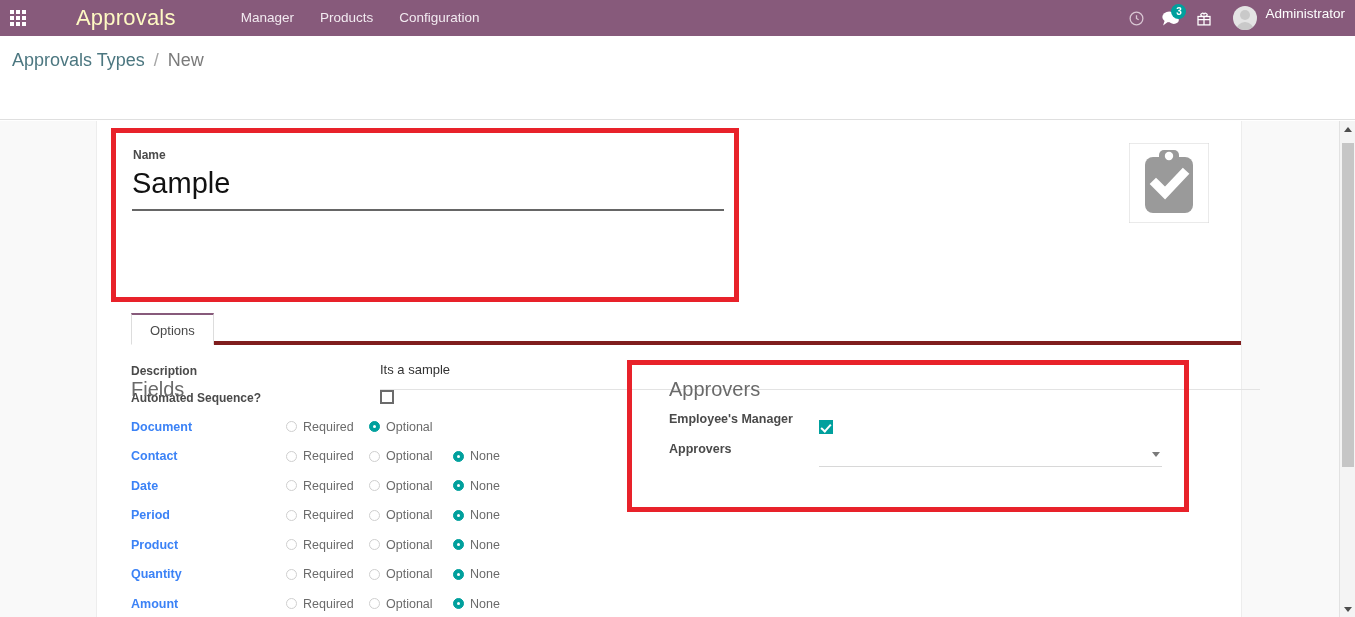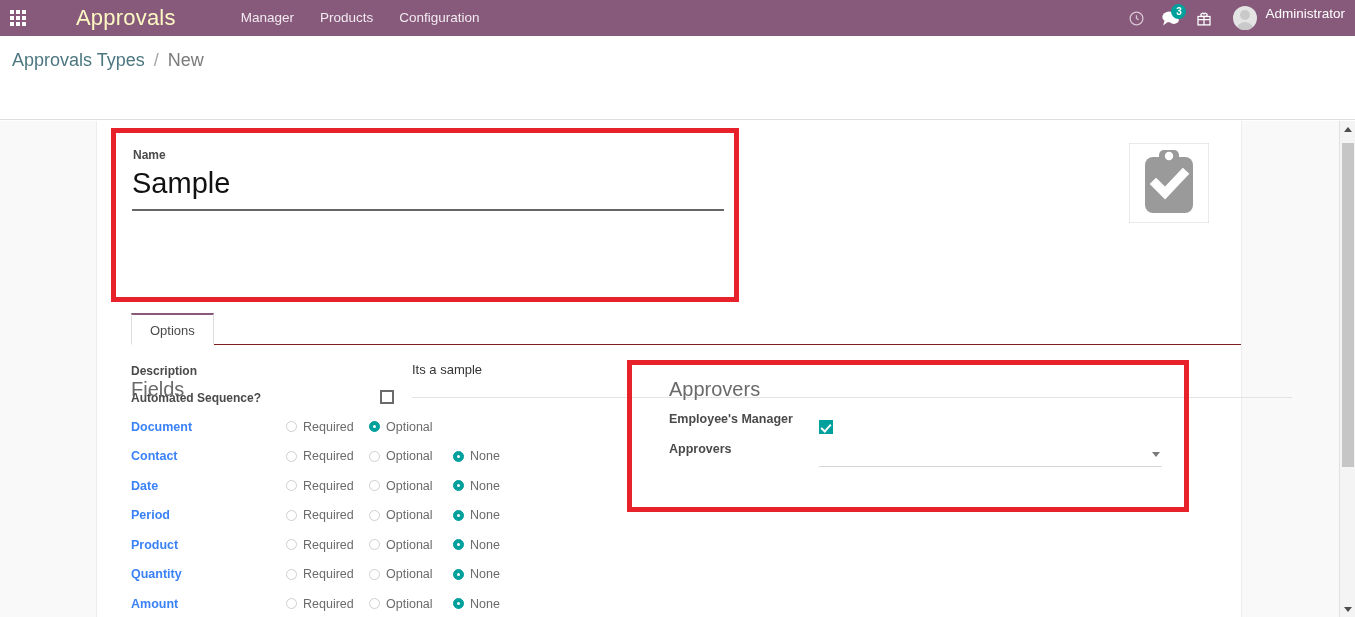--- a/index.html
+++ b/index.html
@@ -138,39 +138,39 @@
     white-space: nowrap; overflow: hidden;
   }
 
   .hrow-label {
     position: absolute; font-size: 12px; font-weight: bold; color: #4a4a4a;
   }
   #desc-label { left: 34px; top: 243px; }
   #desc-value {
     position: absolute; left: 283px; top: 241px;
     width: 880px; font-size: 13px; color: #333333;
-    border-bottom: 1px solid #e3e3e3; padding-bottom: 20px;
-    white-space: nowrap; overflow: hidden; margin-left: 32px;
+    border-bottom: 1px solid #e3e3e3; padding-bottom: 12px;
+    white-space: nowrap; overflow: hidden;
   }
   #autoseq-label { left: 34px; top: 270px; }
   #autoseq-box {
     position: absolute; left: 283px; top: 269px;
     width: 14px; height: 14px;
     border: 2px solid #6b6b6b; background: #ffffff;
     cursor: pointer;
   }
 
   
   #notebook {
     position: absolute; left: 0; top: 192px;
     width: 100%;
   }
   #tabs-strip {
     position: relative; height: 32px;
-    border-bottom: 1px solid #7f1d1d;
+    border-bottom: 4px solid #7f1d1d;
     margin-left: 34px;
   }
   .tab {
     position: absolute; top: 0; left: 0;
     height: 32px; line-height: 31px;
     padding: 0 18px; font-size: 13px; color: #4a4a4a;
     background: #ffffff;
     border: 1px solid #dddddd; border-bottom: 1px solid #ffffff;
     border-top: 2px solid #875A7B;
     cursor: pointer;

